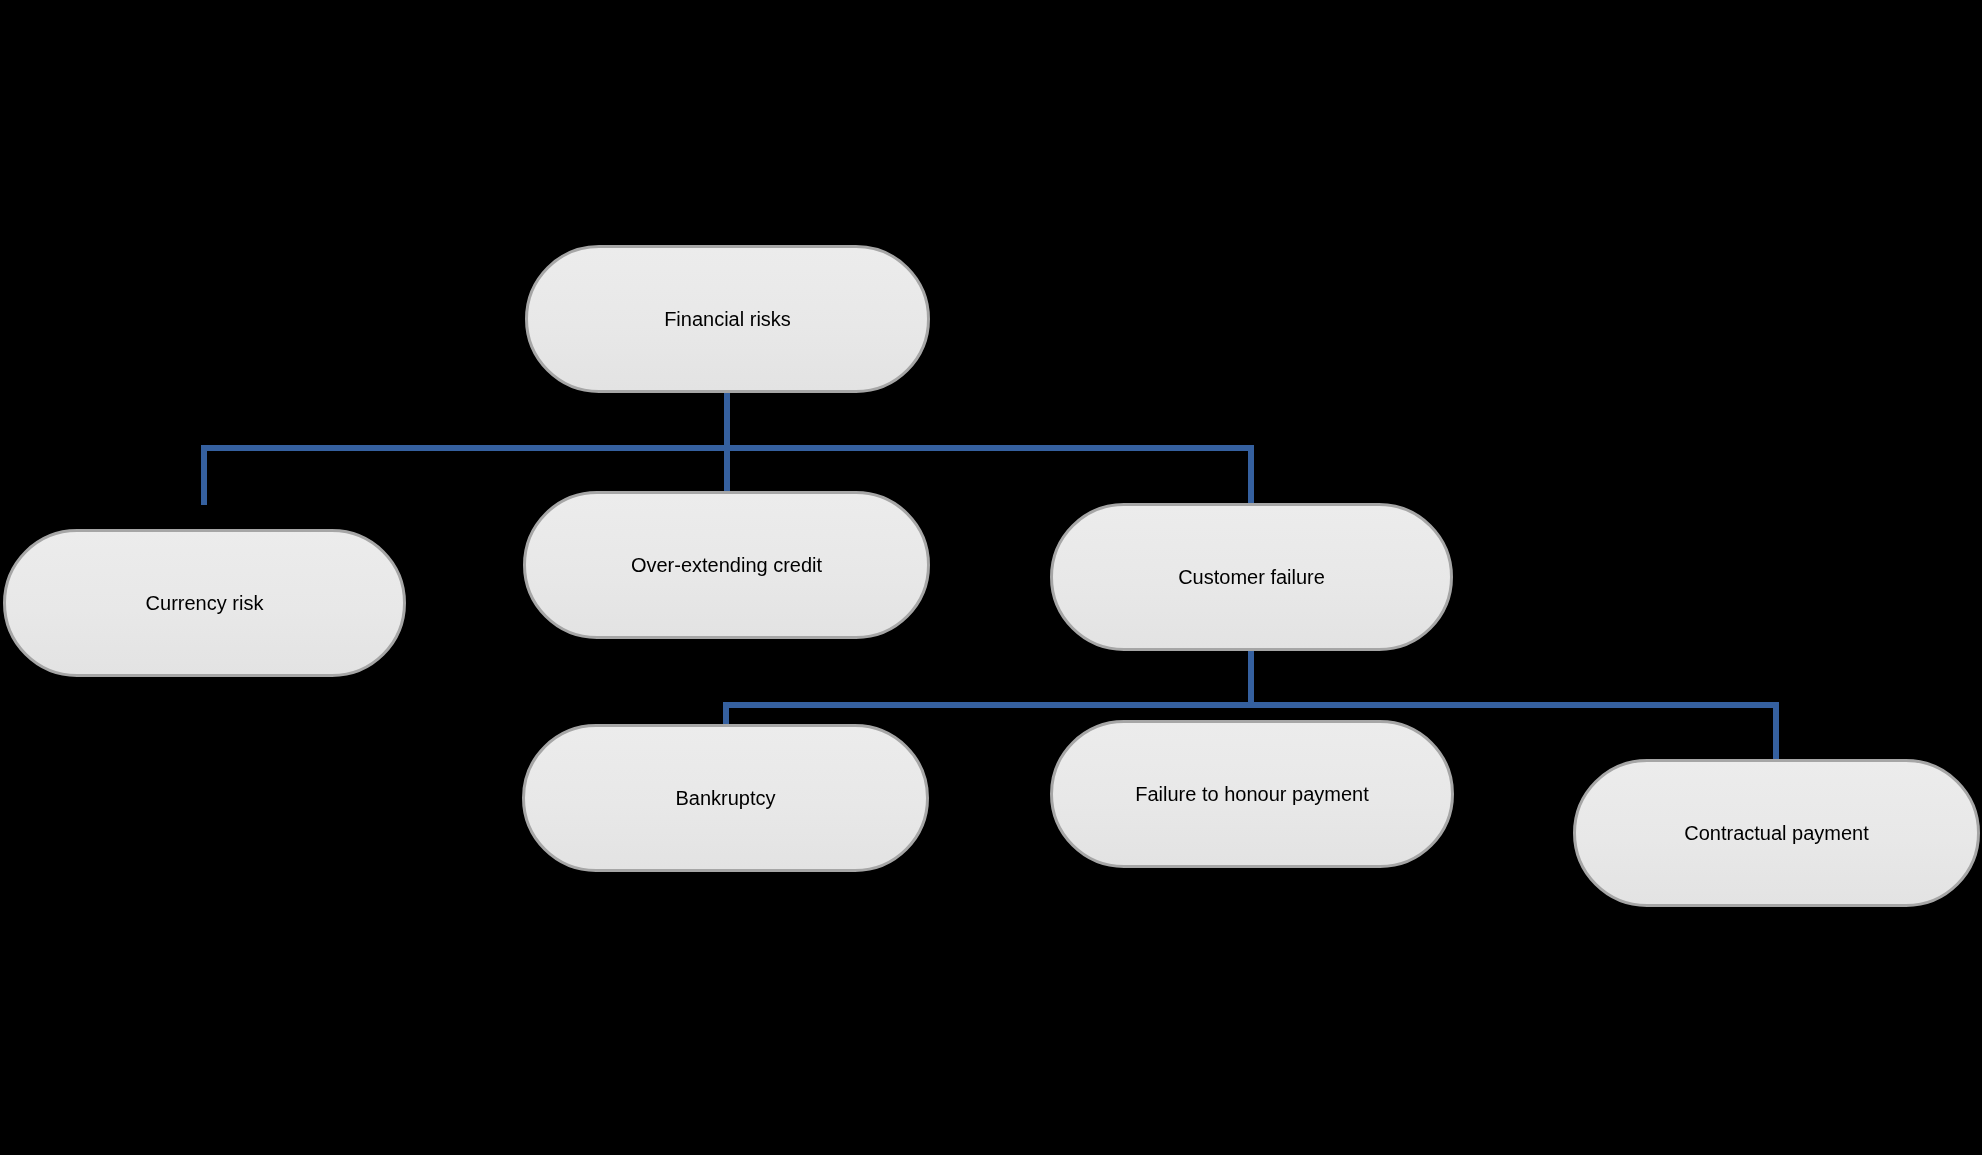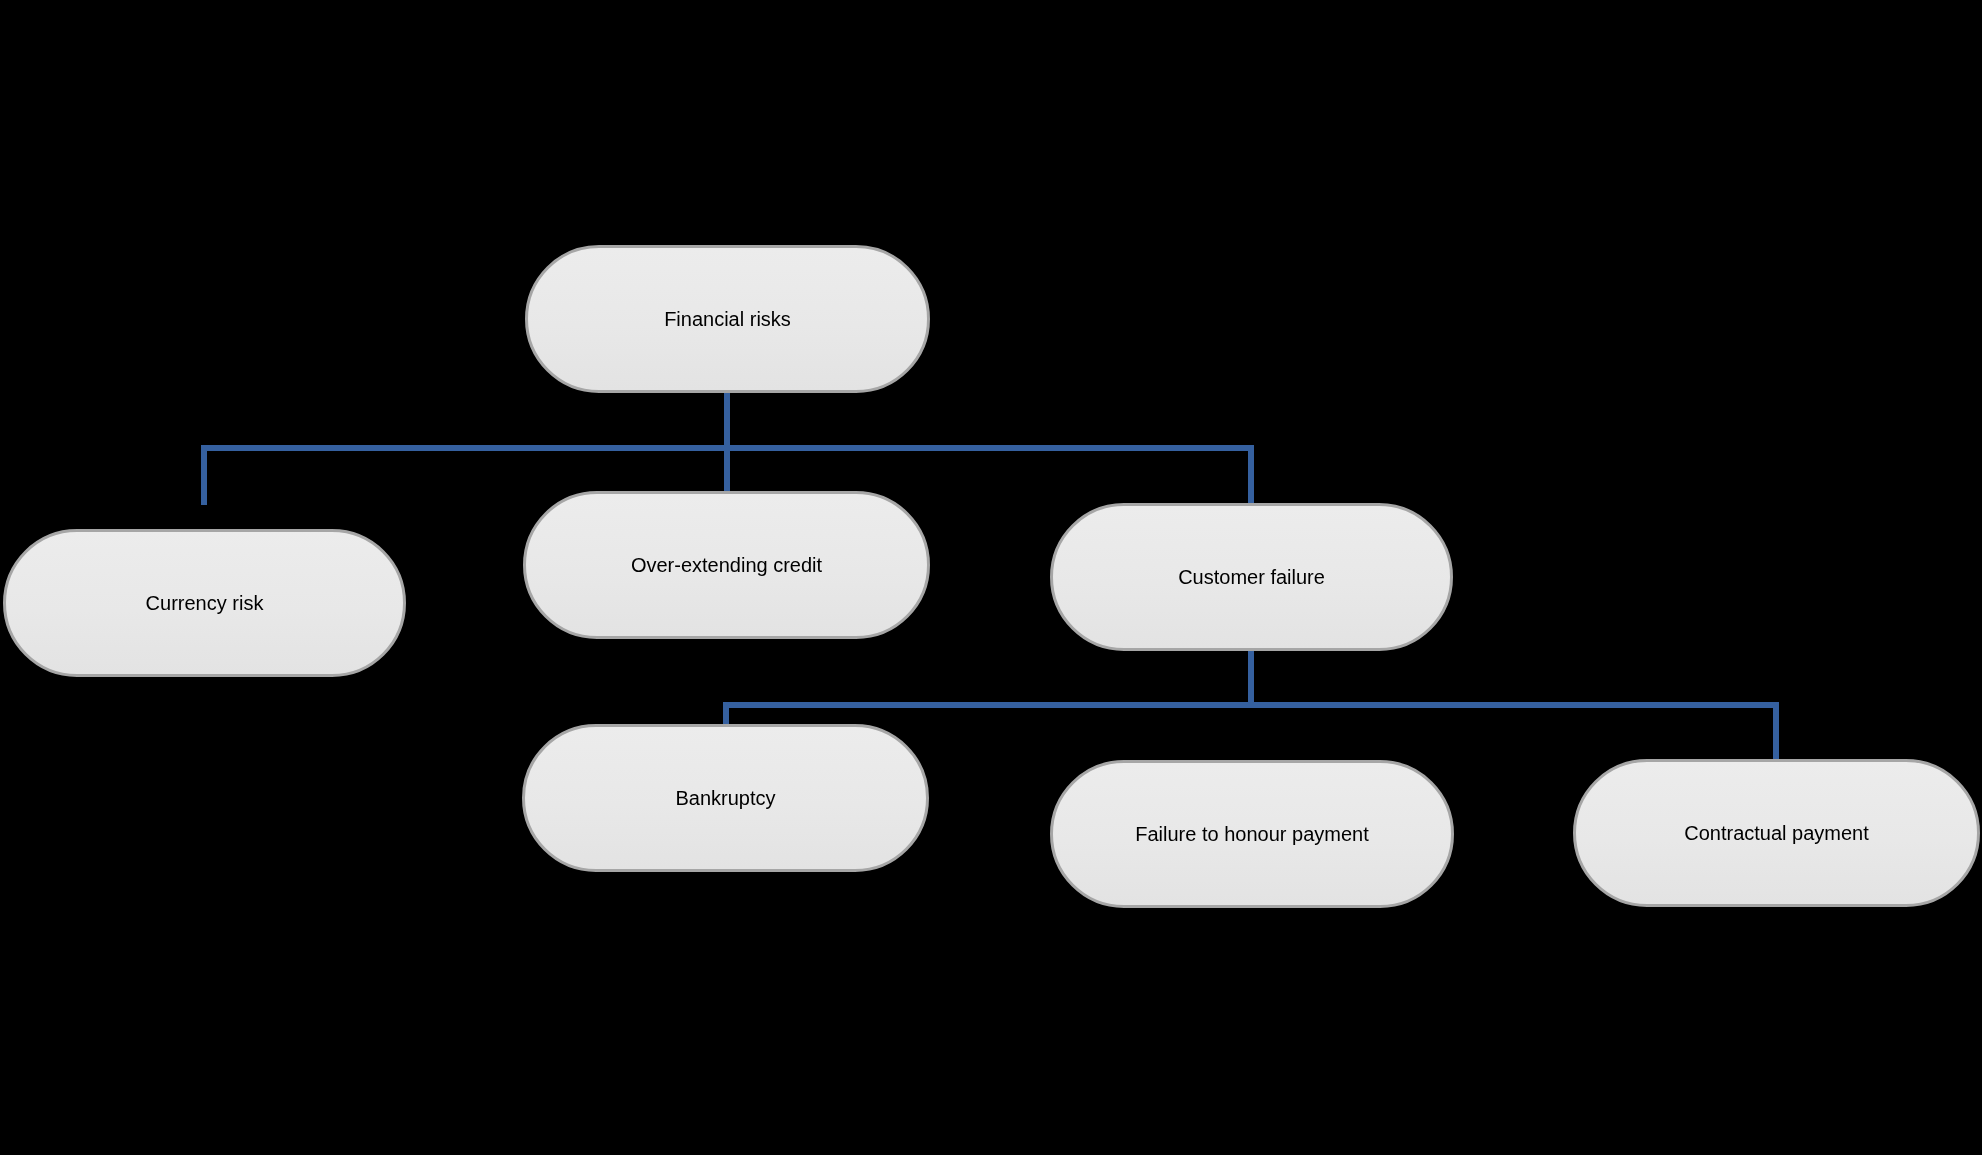--- a/index.html
+++ b/index.html
@@ -38,21 +38,21 @@
     line-height: 1.3;
     padding: 0 28px;
     z-index: 2;
   }
   
   #node-financial-risks          { left: 525px;  top: 245px; width: 405px; }
   #node-currency-risk            { left: 3px;    top: 503px; width: 403px; margin-top: 26px; }
   #node-over-extending-credit    { left: 523px;  top: 491px; width: 407px; text-align: right; }
   #node-customer-failure         { left: 1050px; top: 503px; width: 403px; }
   #node-bankruptcy               { left: 522px;  top: 724px; width: 407px; }
-  #node-failure-to-honour-payment{ left: 1050px; top: 760px; width: 404px; justify-content: center; }
+  #node-failure-to-honour-payment{ left: 1050px; top: 720px; width: 404px; justify-content: center; }
   #node-contractual-breach       { left: 1573px; top: 759px; width: 407px; }
 
   
   #edge-top-stem        { left: 724px;  top: 392px; width: 6px;    height: 113px; }
   #edge-top-horizontal  { left: 201px;  top: 445px; width: 1053px; height: 6px;  }
   #edge-top-left-drop   { left: 201px;  top: 445px; width: 6px;    height: 60px; }
   #edge-top-right-drop  { left: 1248px; top: 445px; width: 6px;    height: 60px; }
   #edge-bottom-stem     { left: 1248px; top: 650px; width: 6px;    height: 58px; }
   #edge-bottom-horizontal{ left: 723px; top: 702px; width: 1056px; height: 6px;  }
   #edge-bottom-left-drop { left: 723px; top: 702px; width: 6px;    height: 59px; }

